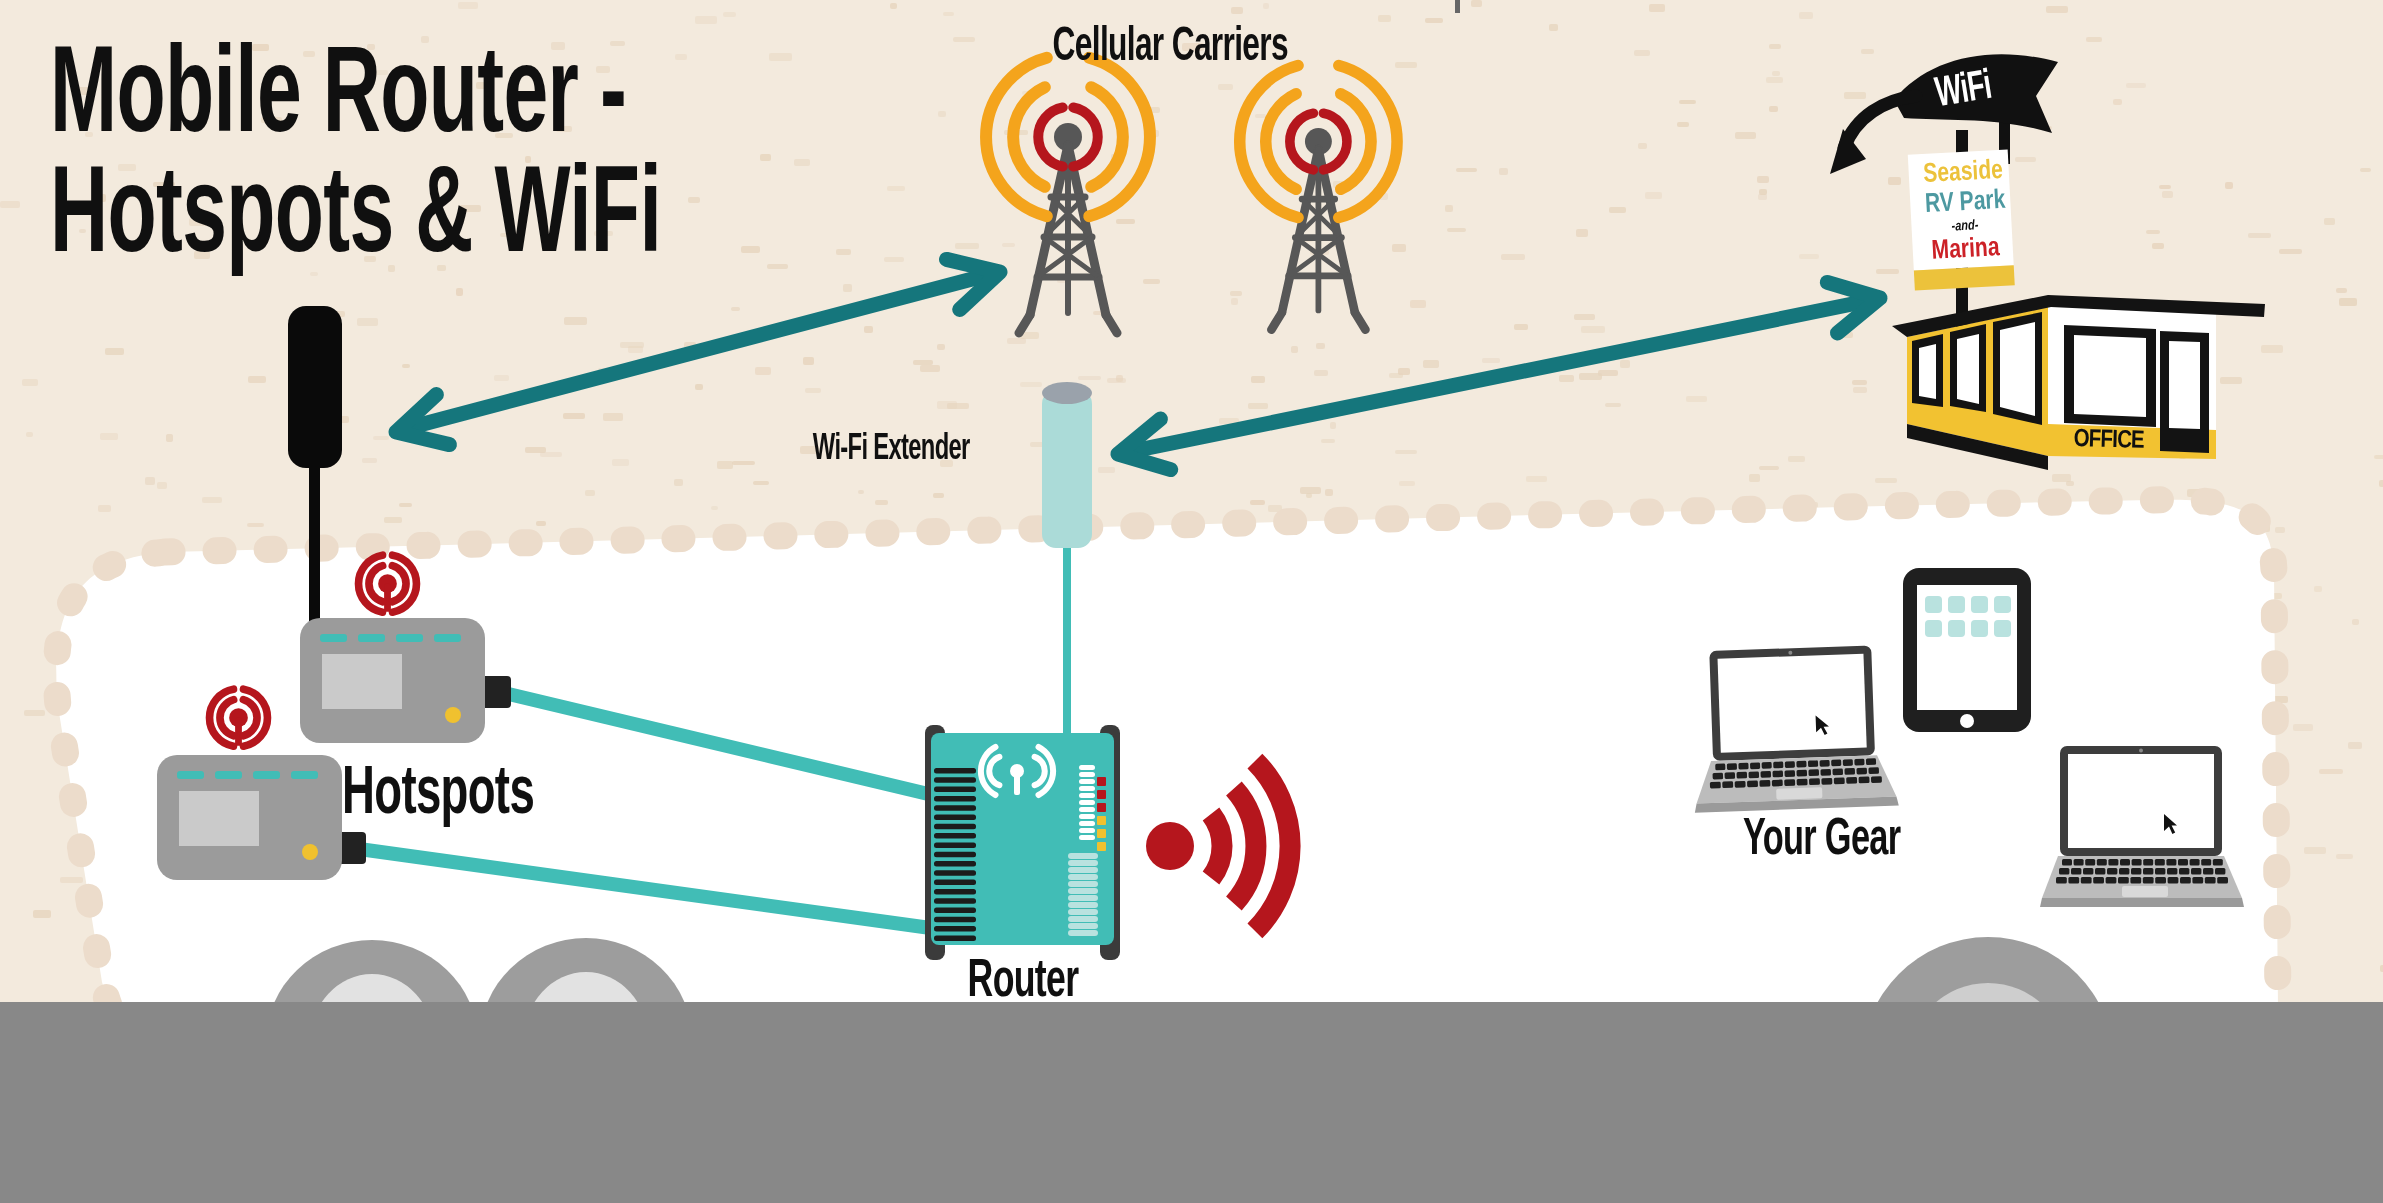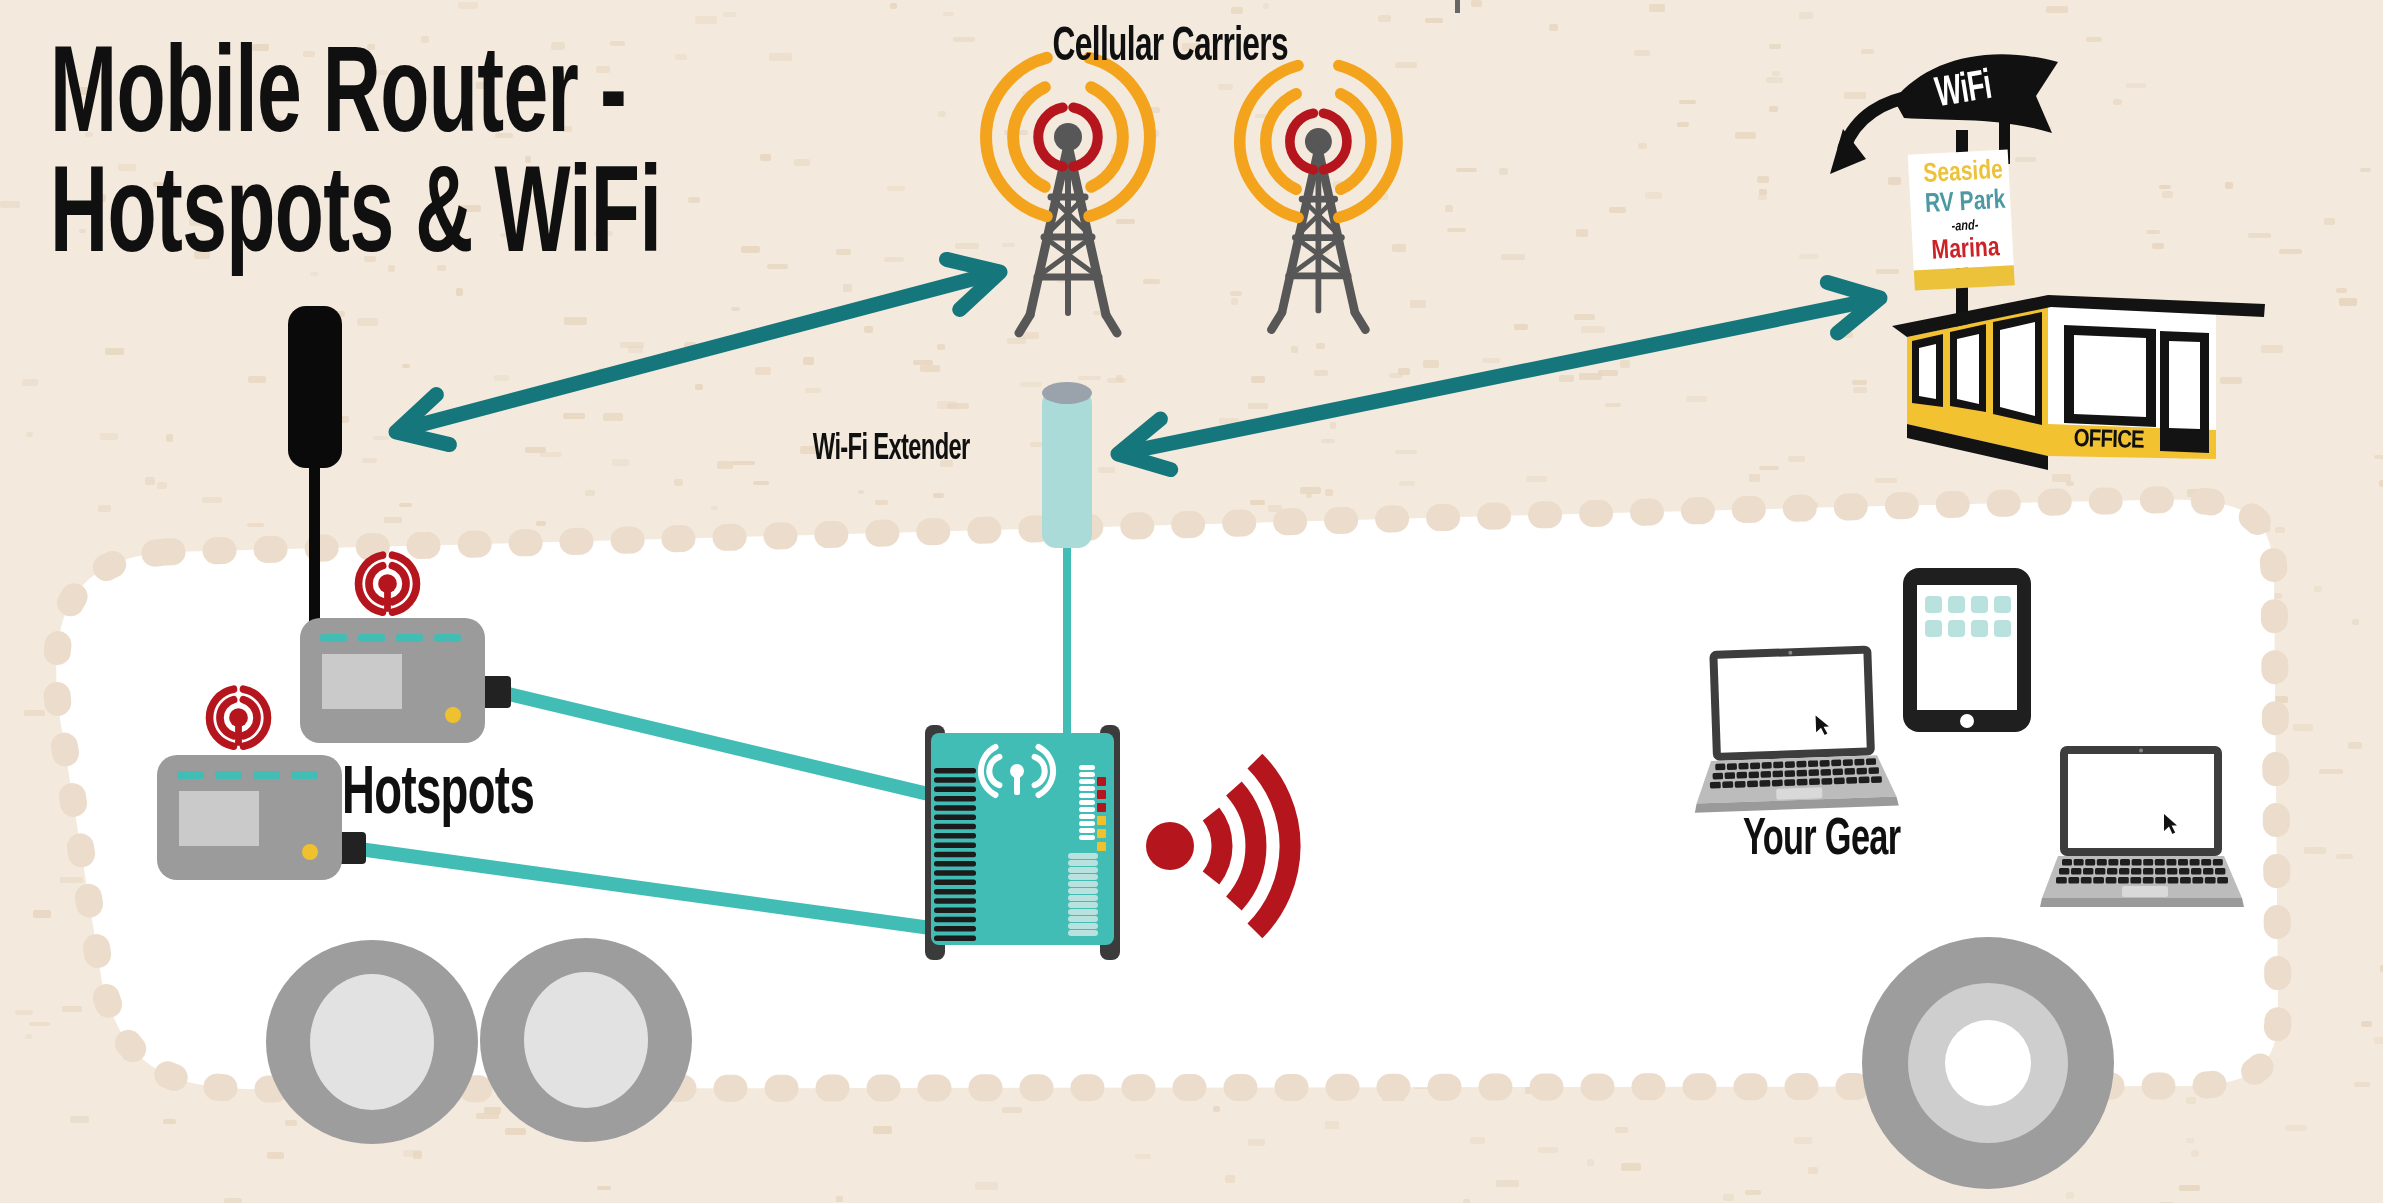--- a/index.html
+++ b/index.html
@@ -1,16 +1,16 @@
 <!DOCTYPE html>
 <html style="--bg: #f3eadd; --speckle: #e6d4bd; --ink: #101010; --teal_arrow: #15767c; --teal_device: #41bdb6; --teal_light: #b9e2df; --red: #b5161d; --orange: #f4a41c; --yellow: #f0c12f; --sign_yellow: #ecc23b; --sign_teal: #4d99a1; --sign_red: #cc2127; --building_yellow: #f2c231; --device_gray: #9b9b9b; --device_screen: #cacaca; --wheel_gray: #9d9d9d; --wheel_inner: #e2e2e2; --rv_white: #ffffff; --scallop: #ecdccb; --rail_dark: #3b3b3b; --tower_gray: #575757;"><head>
 <meta charset="utf-8">
 <style>
   html,body{margin:0;padding:0;background:#888;}
-  #canvas{position:relative;width:2383px;height:1203px;overflow:hidden;
+  #canvas{position:relative;width:2383px;height:1002px;overflow:hidden;
           background:var(--bg,#f3eadd);font-family:"Liberation Sans",sans-serif;}
   #gfx{position:absolute;left:0;top:0;}
   .lbl{position:absolute;color:var(--ink,#101010);font-weight:700;white-space:nowrap;}
   .cnd{display:inline-block;transform:scaleX(0.66);transform-origin:0 50%;letter-spacing:-1px;}
   .cndC{display:inline-block;transform:scaleX(0.66);transform-origin:50% 50%;letter-spacing:-1px;}
   .ctr{text-align:center;}
   #title{left:50px;top:30px;font-size:122px;line-height:0.98;}
   #lbl-cellular{left:950px;top:16px;width:440px;font-size:48px;}
   #lbl-extender{left:630px;top:426px;width:340px;font-size:36px;text-align:right;}
   #lbl-extender .cnd{transform-origin:100% 50%;}
@@ -920,20 +920,23 @@
 </div>
 
 <div class="lbl" id="lbl-extender">
   <span class="cnd">Wi-Fi Extender</span>
 </div>
 
 <div class="lbl" id="lbl-hotspots">
   <span class="cnd">Hotspots</span>
 </div>
 
+<div class="lbl ctr" id="lbl-router">
+  <span class="cndC">Router</span>
+</div>
 
 <div class="lbl" id="lbl-yourgear">
   <span class="cnd">Your Gear</span>
 </div>
 
 <div class="lbl" id="flag-text">
   <span class="cndC">WiFi</span>
 </div>
 
 <div class="lbl" id="sign-text">

